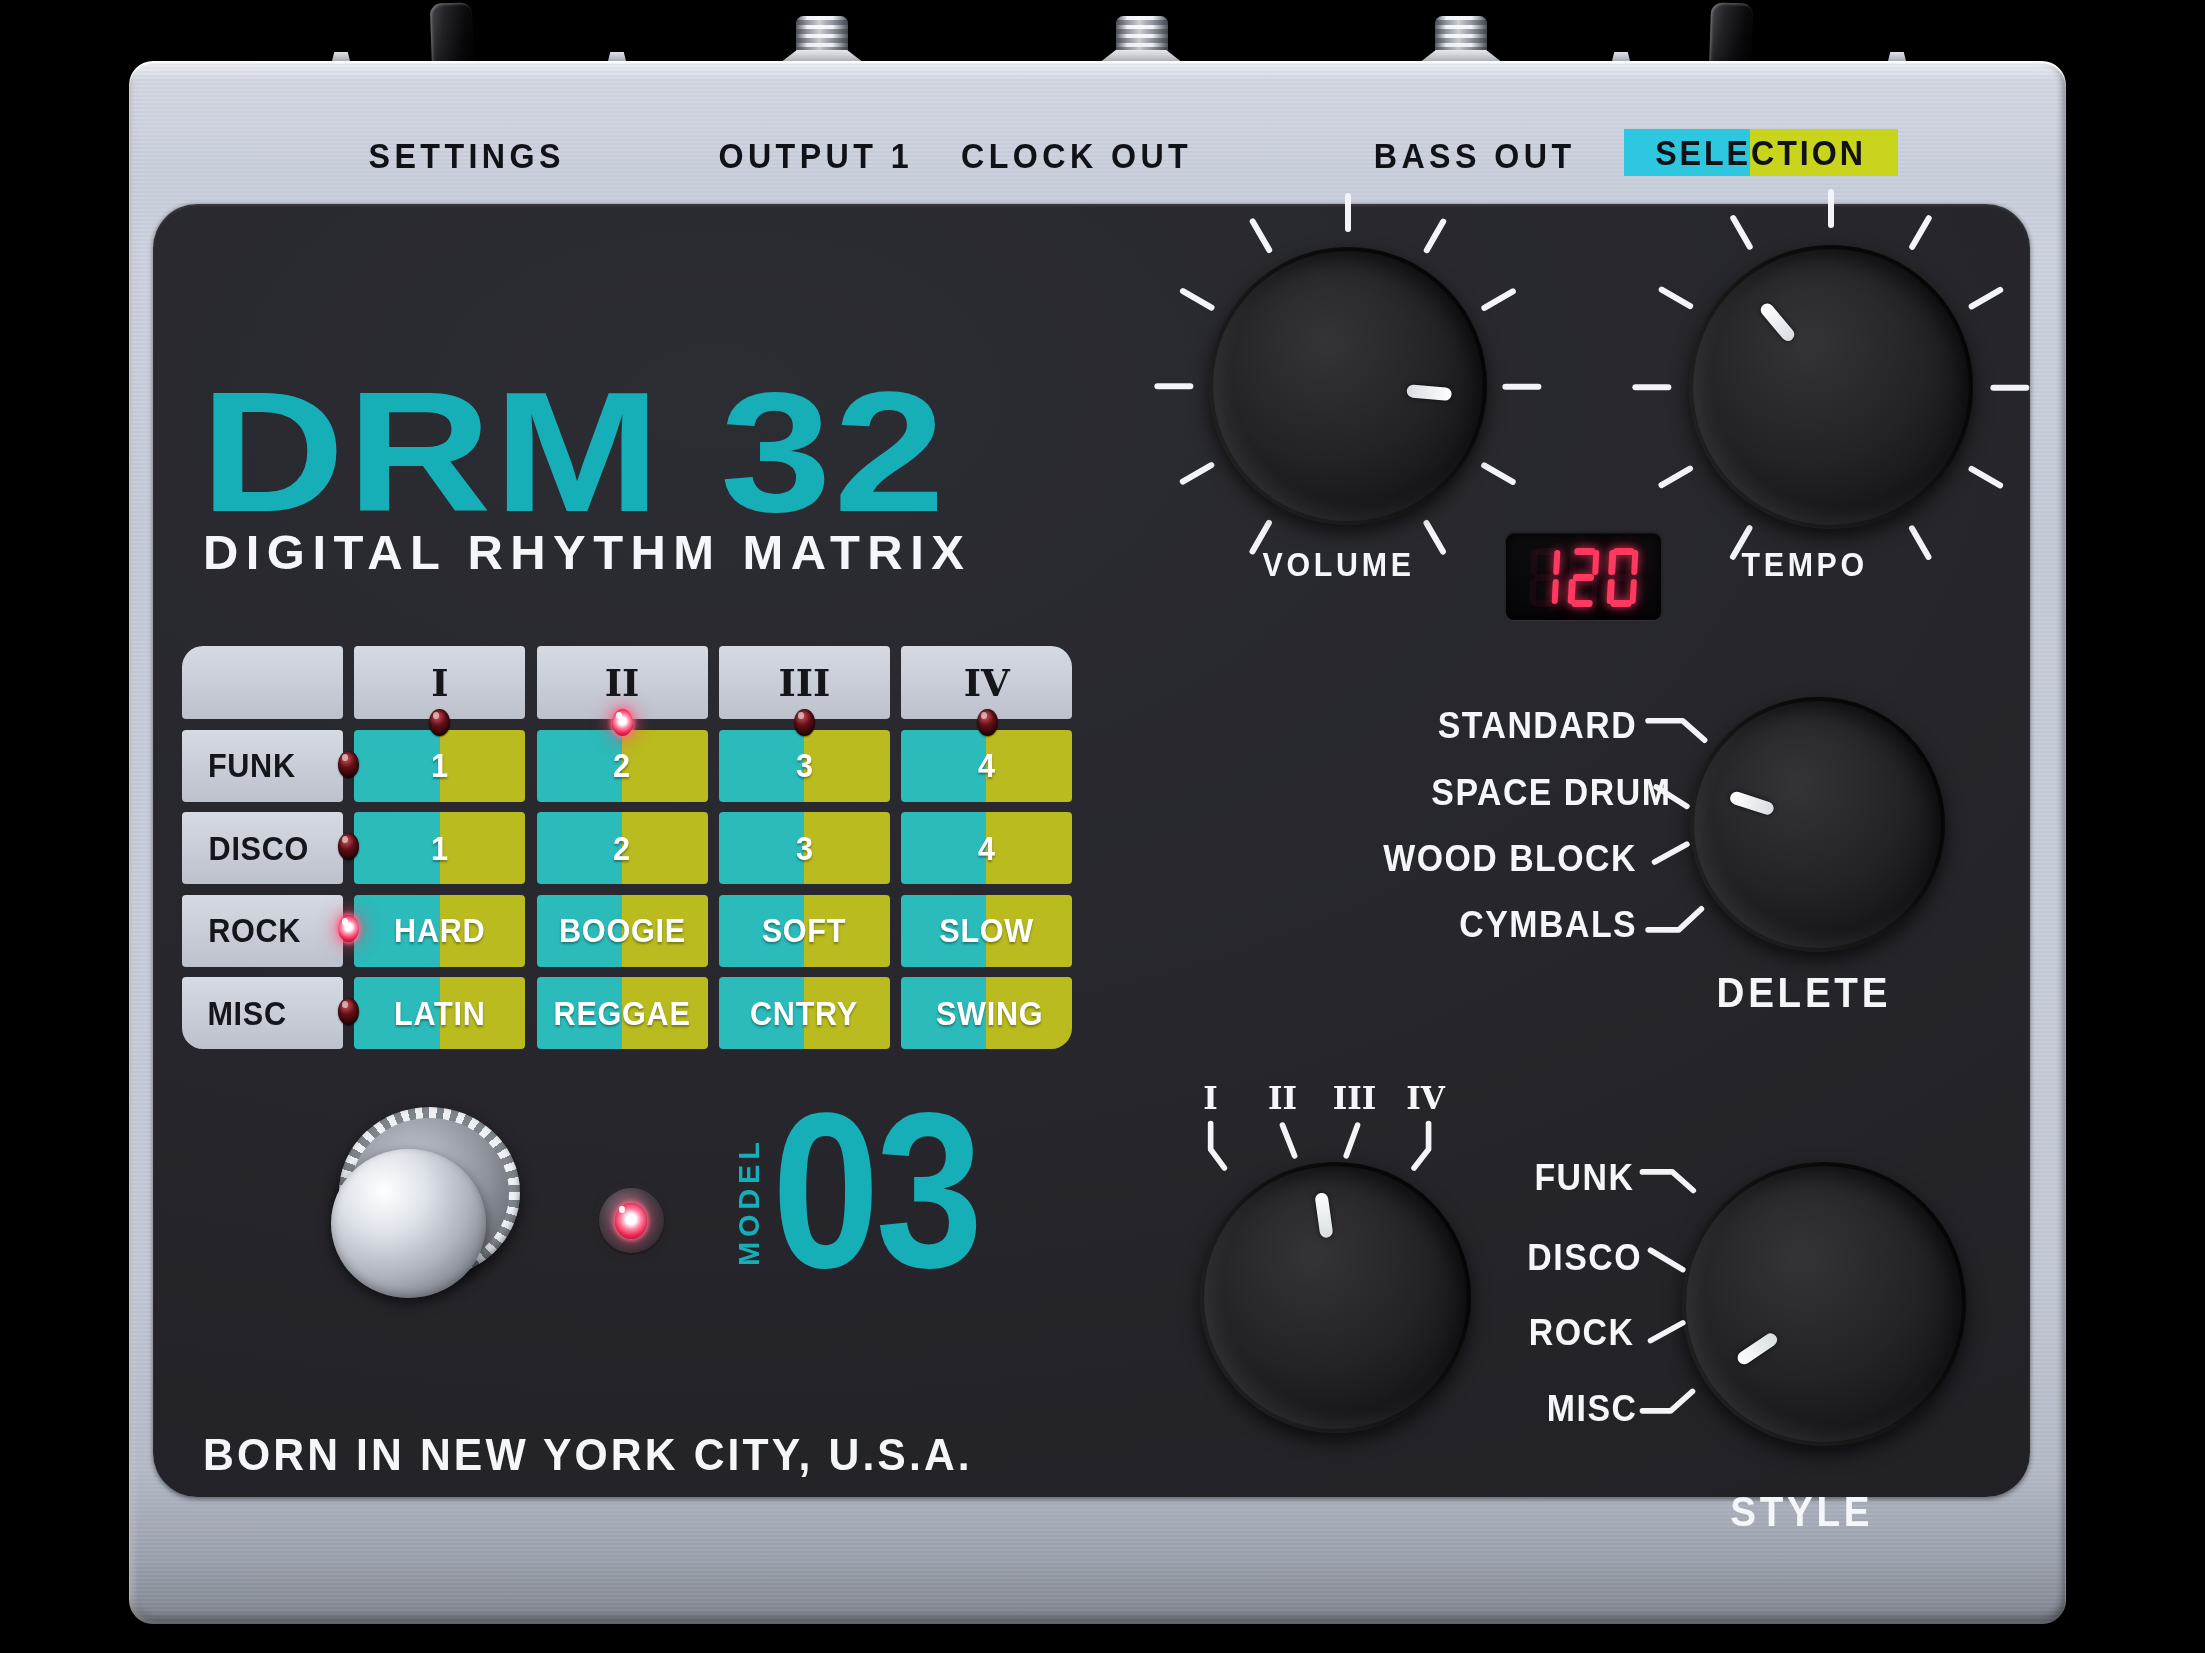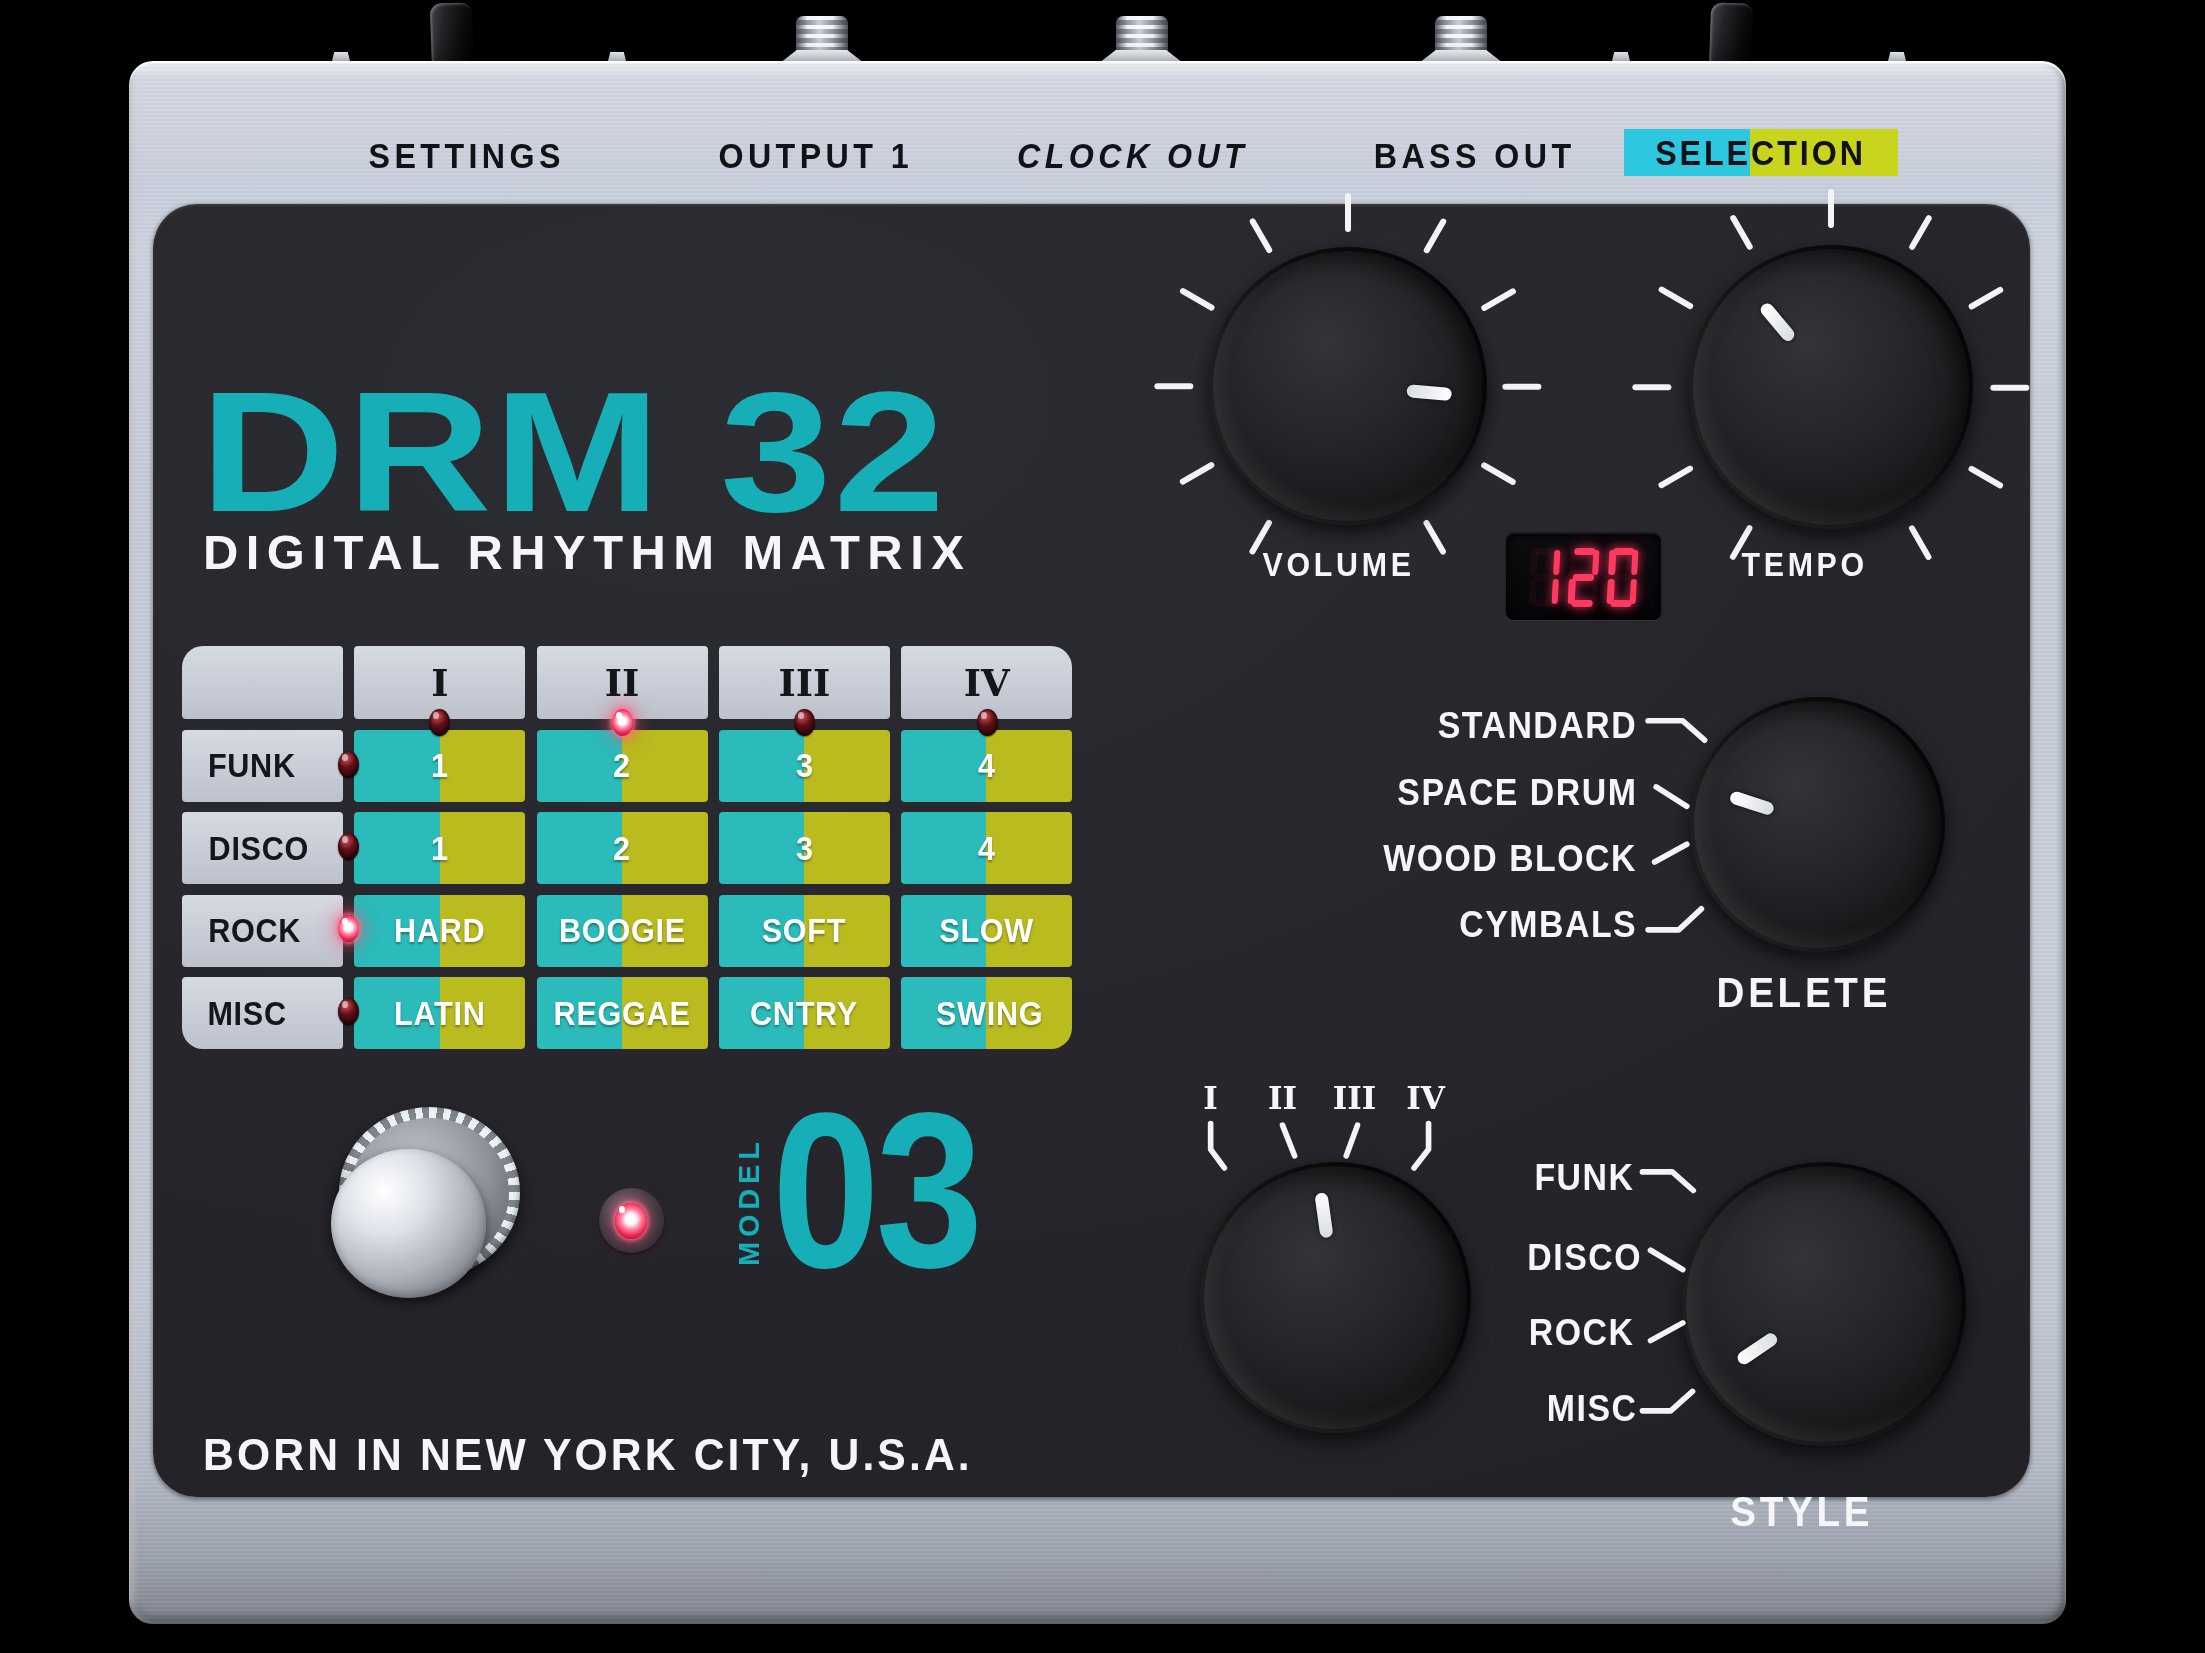--- a/index.html
+++ b/index.html
@@ -145,21 +145,21 @@
   <div class="jacknut" style="left:1419px;"></div>
   <div class="screw" style="left:329px;"></div>
   <div class="screw" style="left:605px;"></div>
   <div class="screw" style="left:1609px;"></div>
   <div class="screw" style="left:1885px;"></div>
 
   <div id="body"></div>
 
   <div class="toplabel" style="left:321px;"><span>SETTINGS</span></div>
   <div class="toplabel" style="left:670px;"><span>OUTPUT 1</span></div>
-  <div class="toplabel" style="left:987px;font-style:italic;"><span>CLOCK OUT</span></div>
+  <div class="toplabel" style="left:931px;"><span>CLOCK OUT</span></div>
   <div class="toplabel" style="left:1329px;"><span>BASS OUT</span></div>
   <div id="selhl">
       <span>SELECTION</span>
     </div>
 
   <div id="panel"></div>
 
   <div id="title">DRM 32</div>
   <div id="subtitle">DIGITAL RHYTHM MATRIX</div>
   <div id="origin">BORN IN NEW YORK CITY, U.S.A.</div>
@@ -304,21 +304,21 @@
         <div class="sg sg-b on"></div>
         <div class="sg sg-c on"></div>
         <div class="sg sg-d on"></div>
         <div class="sg sg-e on"></div>
         <div class="sg sg-f on"></div>
         <div class="sg sg-g"></div>
       </div>
     </div>
 
   <div class="optlabel" style="left:1250px;top:705px;"><span>STANDARD</span></div>
-  <div class="optlabel" style="left:1250px;top:772px;"><span>SPACE DRUM</span></div>
+  <div class="optlabel" style="left:1284px;top:772px;"><span>SPACE DRUM</span></div>
   <div class="optlabel" style="left:1250px;top:838px;"><span>WOOD BLOCK</span></div>
   <div class="optlabel" style="left:1250px;top:904px;"><span>CYMBALS</span></div>
   <div class="knob" style="left:1690px;top:697px;width:255px;height:255px;">
     <div class="pointer" style="transform:rotate(-72deg) translateY(-69px);"></div>
   </div>
   <div class="biglabel" style="left:1618px;top:969px;font-size:42px;"><span>DELETE</span></div>
 
   <div class="romanlabel" style="left:1174px;top:1080px;">I</div>
   <div class="romanlabel" style="left:1246px;top:1080px;">II</div>
   <div class="romanlabel" style="left:1318px;top:1080px;">III</div>

